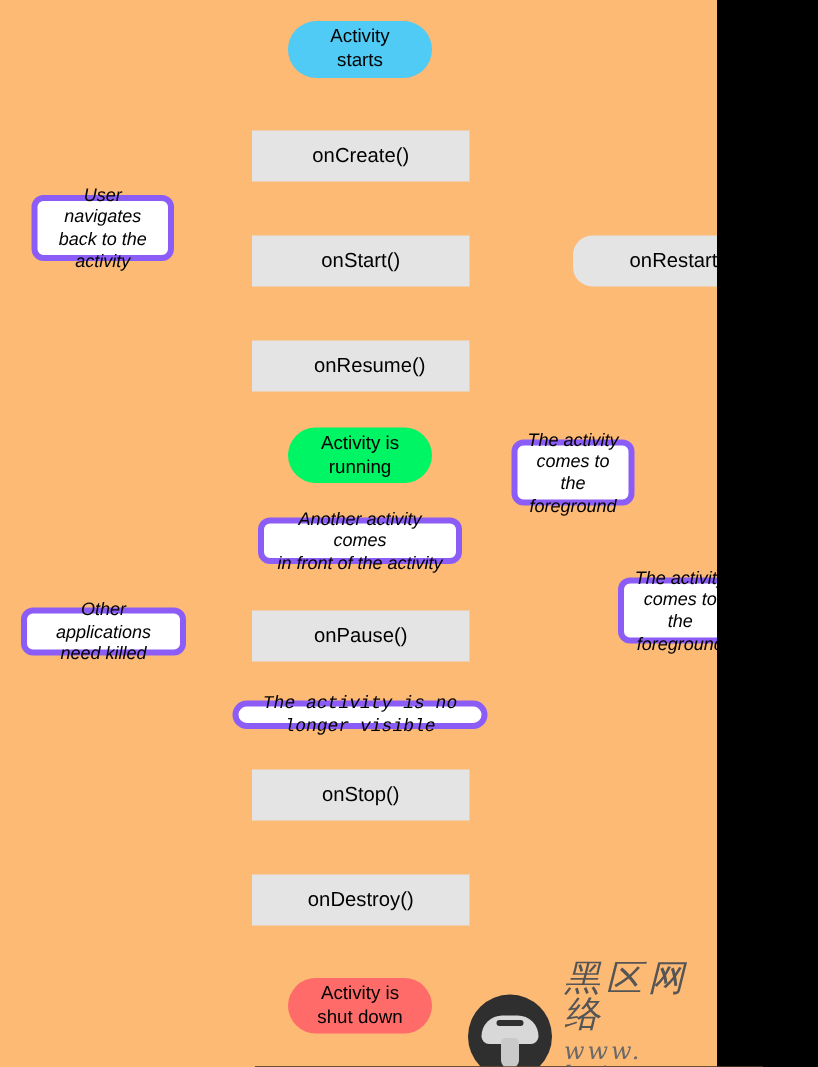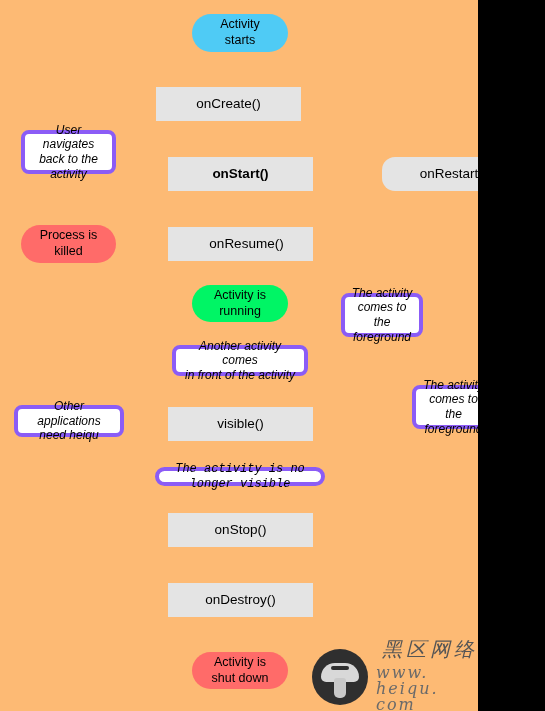--- a/index.html
+++ b/index.html
@@ -116,77 +116,74 @@
     height: 20px;
     background: #c9c9c9;
     border-radius: 3px 3px 5px 5px;
   }
   .wm-text {
     display: flex;
     flex-direction: column;
     line-height: 1;
   }
   .wm-cn {
-    font-size: 20px;
+    font-size: 24px;
     color: #555555;
     letter-spacing: 4px;
-    font-family: Liberation Mono, monospace;
+    font-family: Liberation Sans, sans-serif;
     font-style: italic;
-    text-align: right;
   }
   .wm-url {
     font-size: 16px;
     color: #6a6a6a;
     letter-spacing: 2px;
     font-style: italic;
     font-family: "DejaVu Serif", serif;
     margin-top: 4px;
   }
 </style>
 </head>
 <body>
 
 <div id="canvas">
 
   <div class="state-pill" style="left:192px; top:14px; width:96px; height:38px; background:#4FCBF5;">Activity
 starts</div>
 
-  <div class="method-box" style="left:156px; top:87px; width:145px; height:34px;">onCreate()</div>
+  <div class="method-box" style="left:168px; top:87px; width:145px; height:34px;">onCreate()</div>
 
   <div class="note" style="left:21px; top:130px; width:95px; height:44px;">User navigates
 back to the
 activity</div>
 
-  <div class="method-box" style="left:168px; top:157px; width:145px; height:34px;font-weight:bold;">onStart()</div>
+  <div class="method-box" style="left:168px; top:157px; width:145px; height:34px;">onStart()</div>
 
   <div class="method-box" style="left:382px; top:157px; width:143px; height:34px;border-radius:13px;">onRestart()</div>
 
-  <div class="state-pill" style="left:21px; top:225px; width:95px; height:38px; background:#FF6B69;">Process is
-killed</div>
 
   <div class="method-box" style="left:168px; top:227px; width:145px; height:34px;padding-left:12px;">onResume()</div>
 
   <div class="state-pill" style="left:192px; top:285px; width:96px; height:37px; background:#00F565;">Activity is
 running</div>
 
   <div class="note" style="left:341px; top:293px; width:82px; height:44px;">The activity
 comes to the
 foreground</div>
 
   <div class="note" style="left:172px; top:345px; width:136px; height:31px;">Another activity comes
 in front of the activity</div>
 
   <div class="note" style="left:14px; top:405px; width:110px; height:32px;">Other applications
-need heiqu</div>
+need killed</div>
 
   <div class="note" style="left:412px; top:385px; width:83px; height:44px;">The activity
 comes to the
 foreground</div>
 
-  <div class="method-box" style="left:168px; top:407px; width:145px; height:34px;">visible()</div>
+  <div class="method-box" style="left:168px; top:407px; width:145px; height:34px;">onPause()</div>
 
   <div class="note pill" style="left:155px; top:467px; width:170px; height:19px;">The activity is no longer visible</div>
 
   <div class="method-box" style="left:168px; top:583px; width:145px; height:34px;">onDestroy()</div>
 
   <div class="method-box" style="left:168px; top:513px; width:145px; height:34px;">onStop()</div>
 
   <div class="state-pill" style="left:192px; top:652px; width:96px; height:37px; background:#FF6B69;">Activity is
 shut down</div>
 

